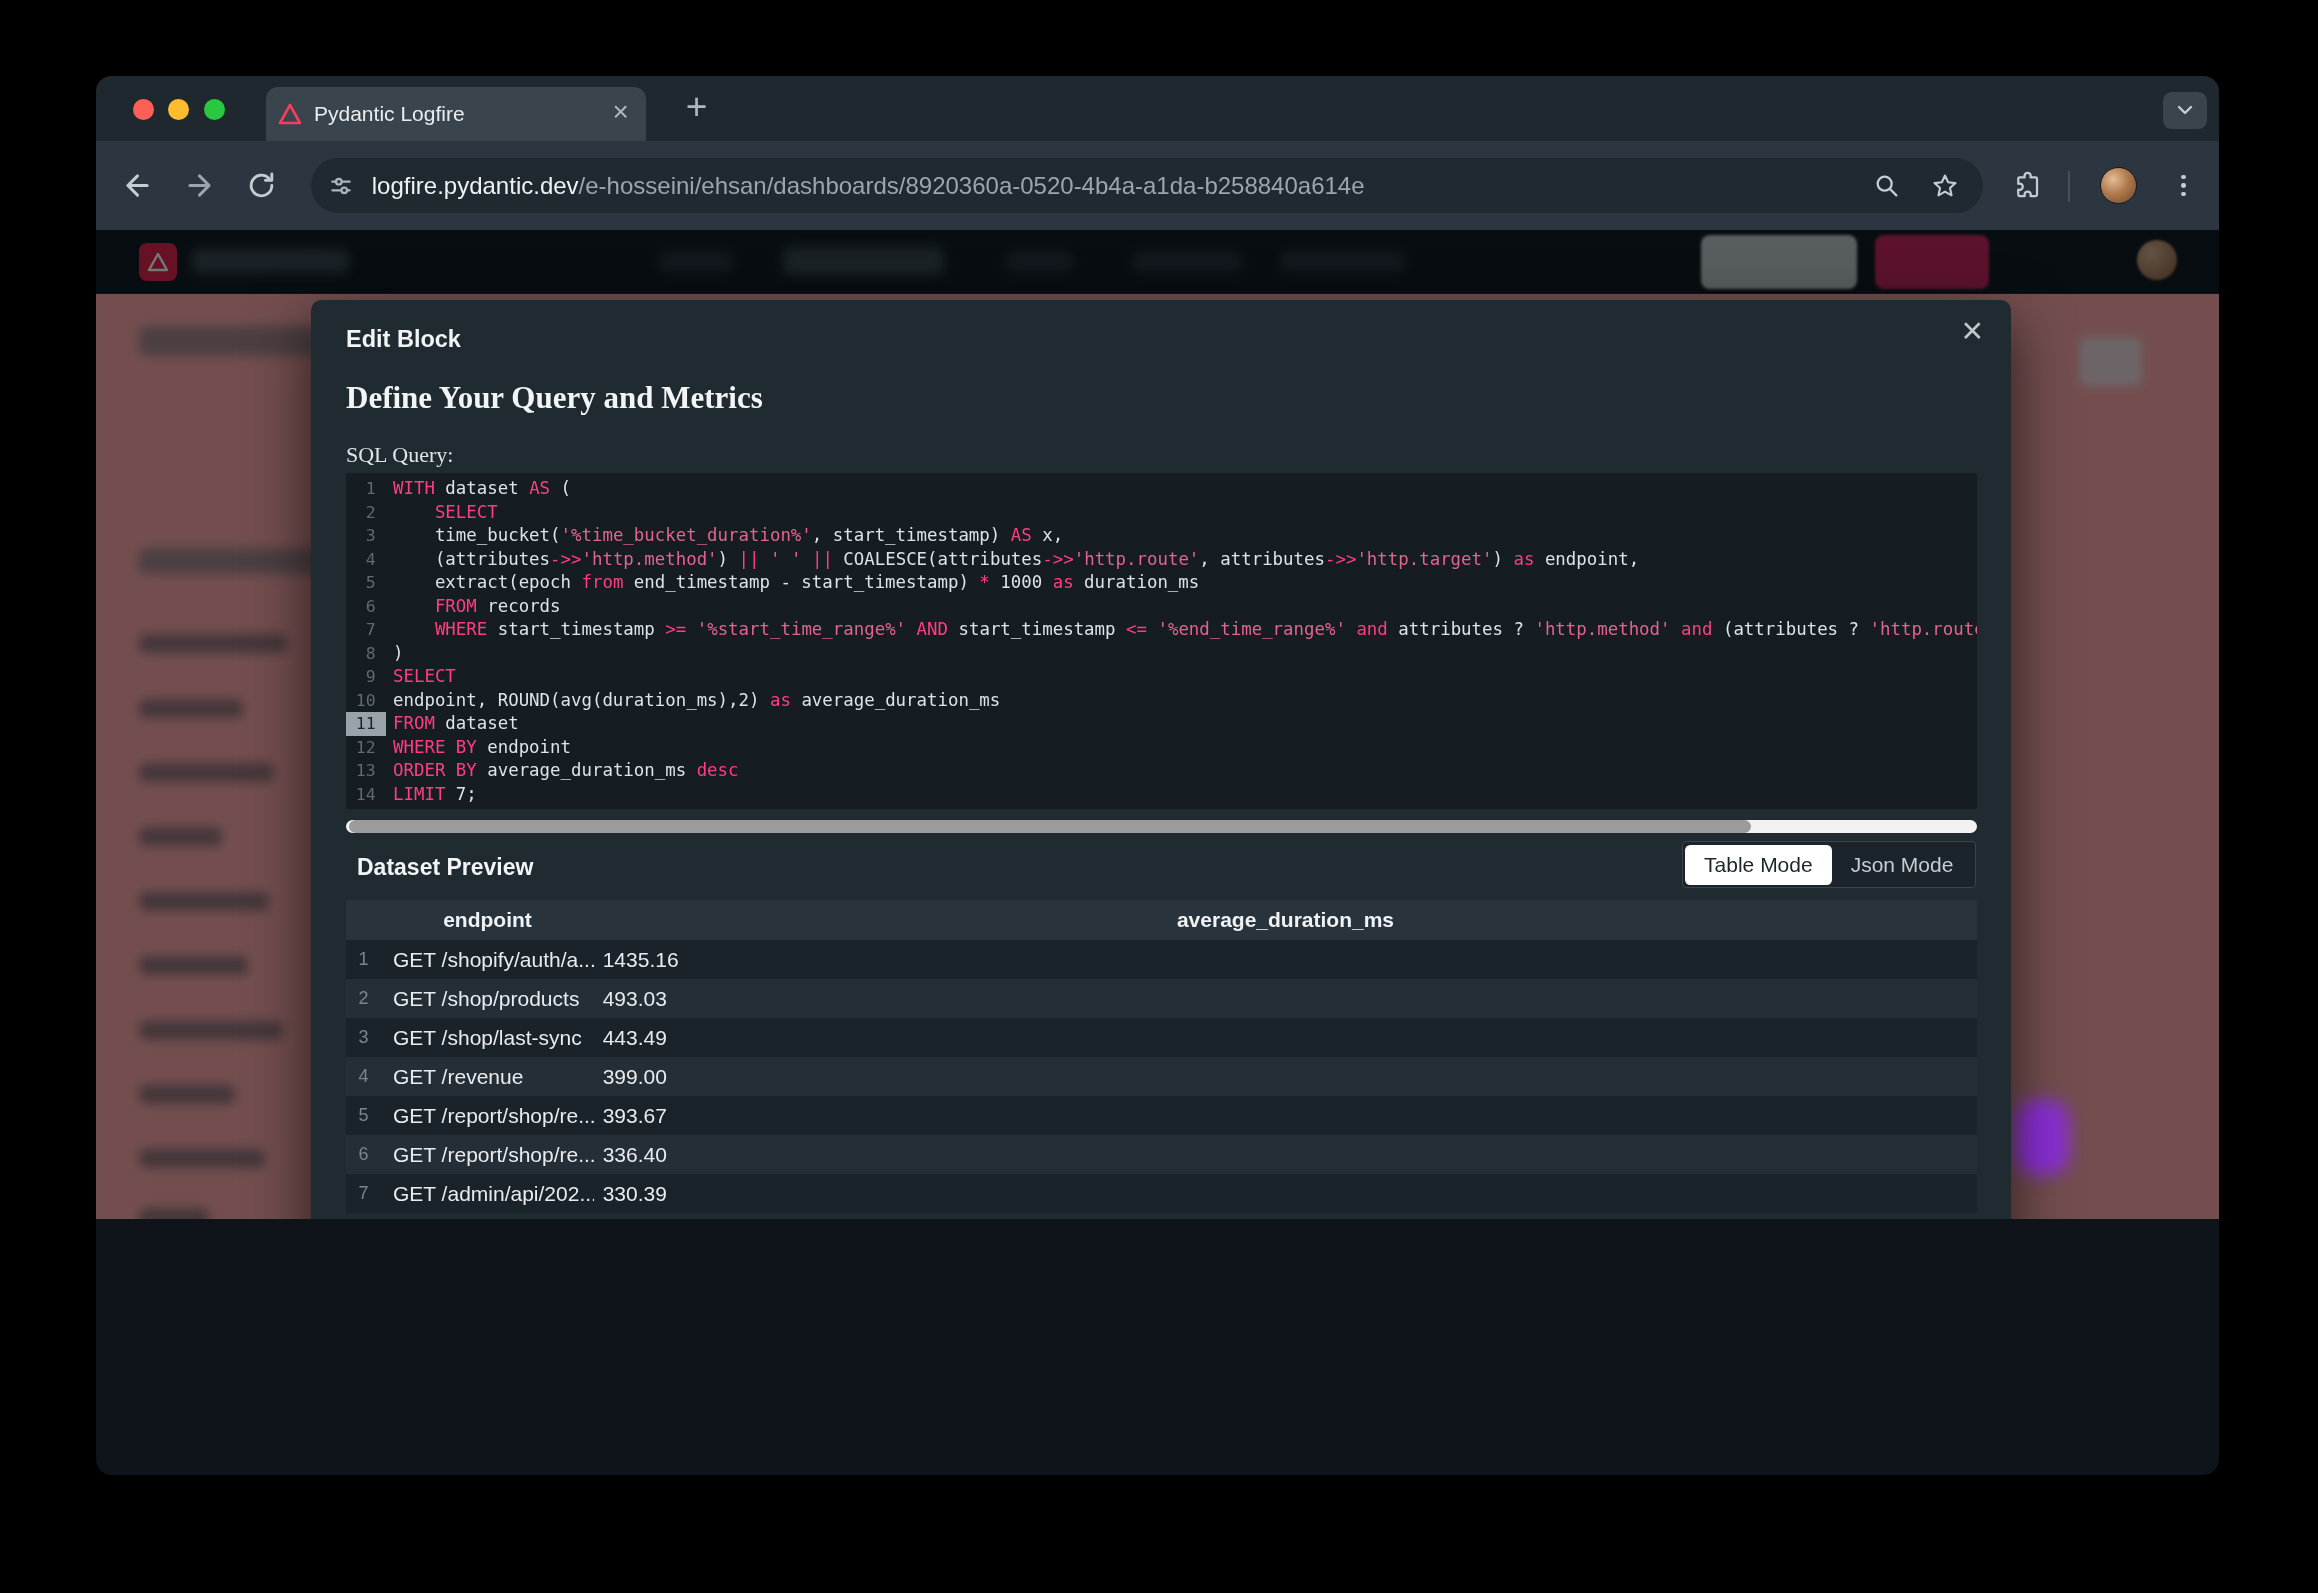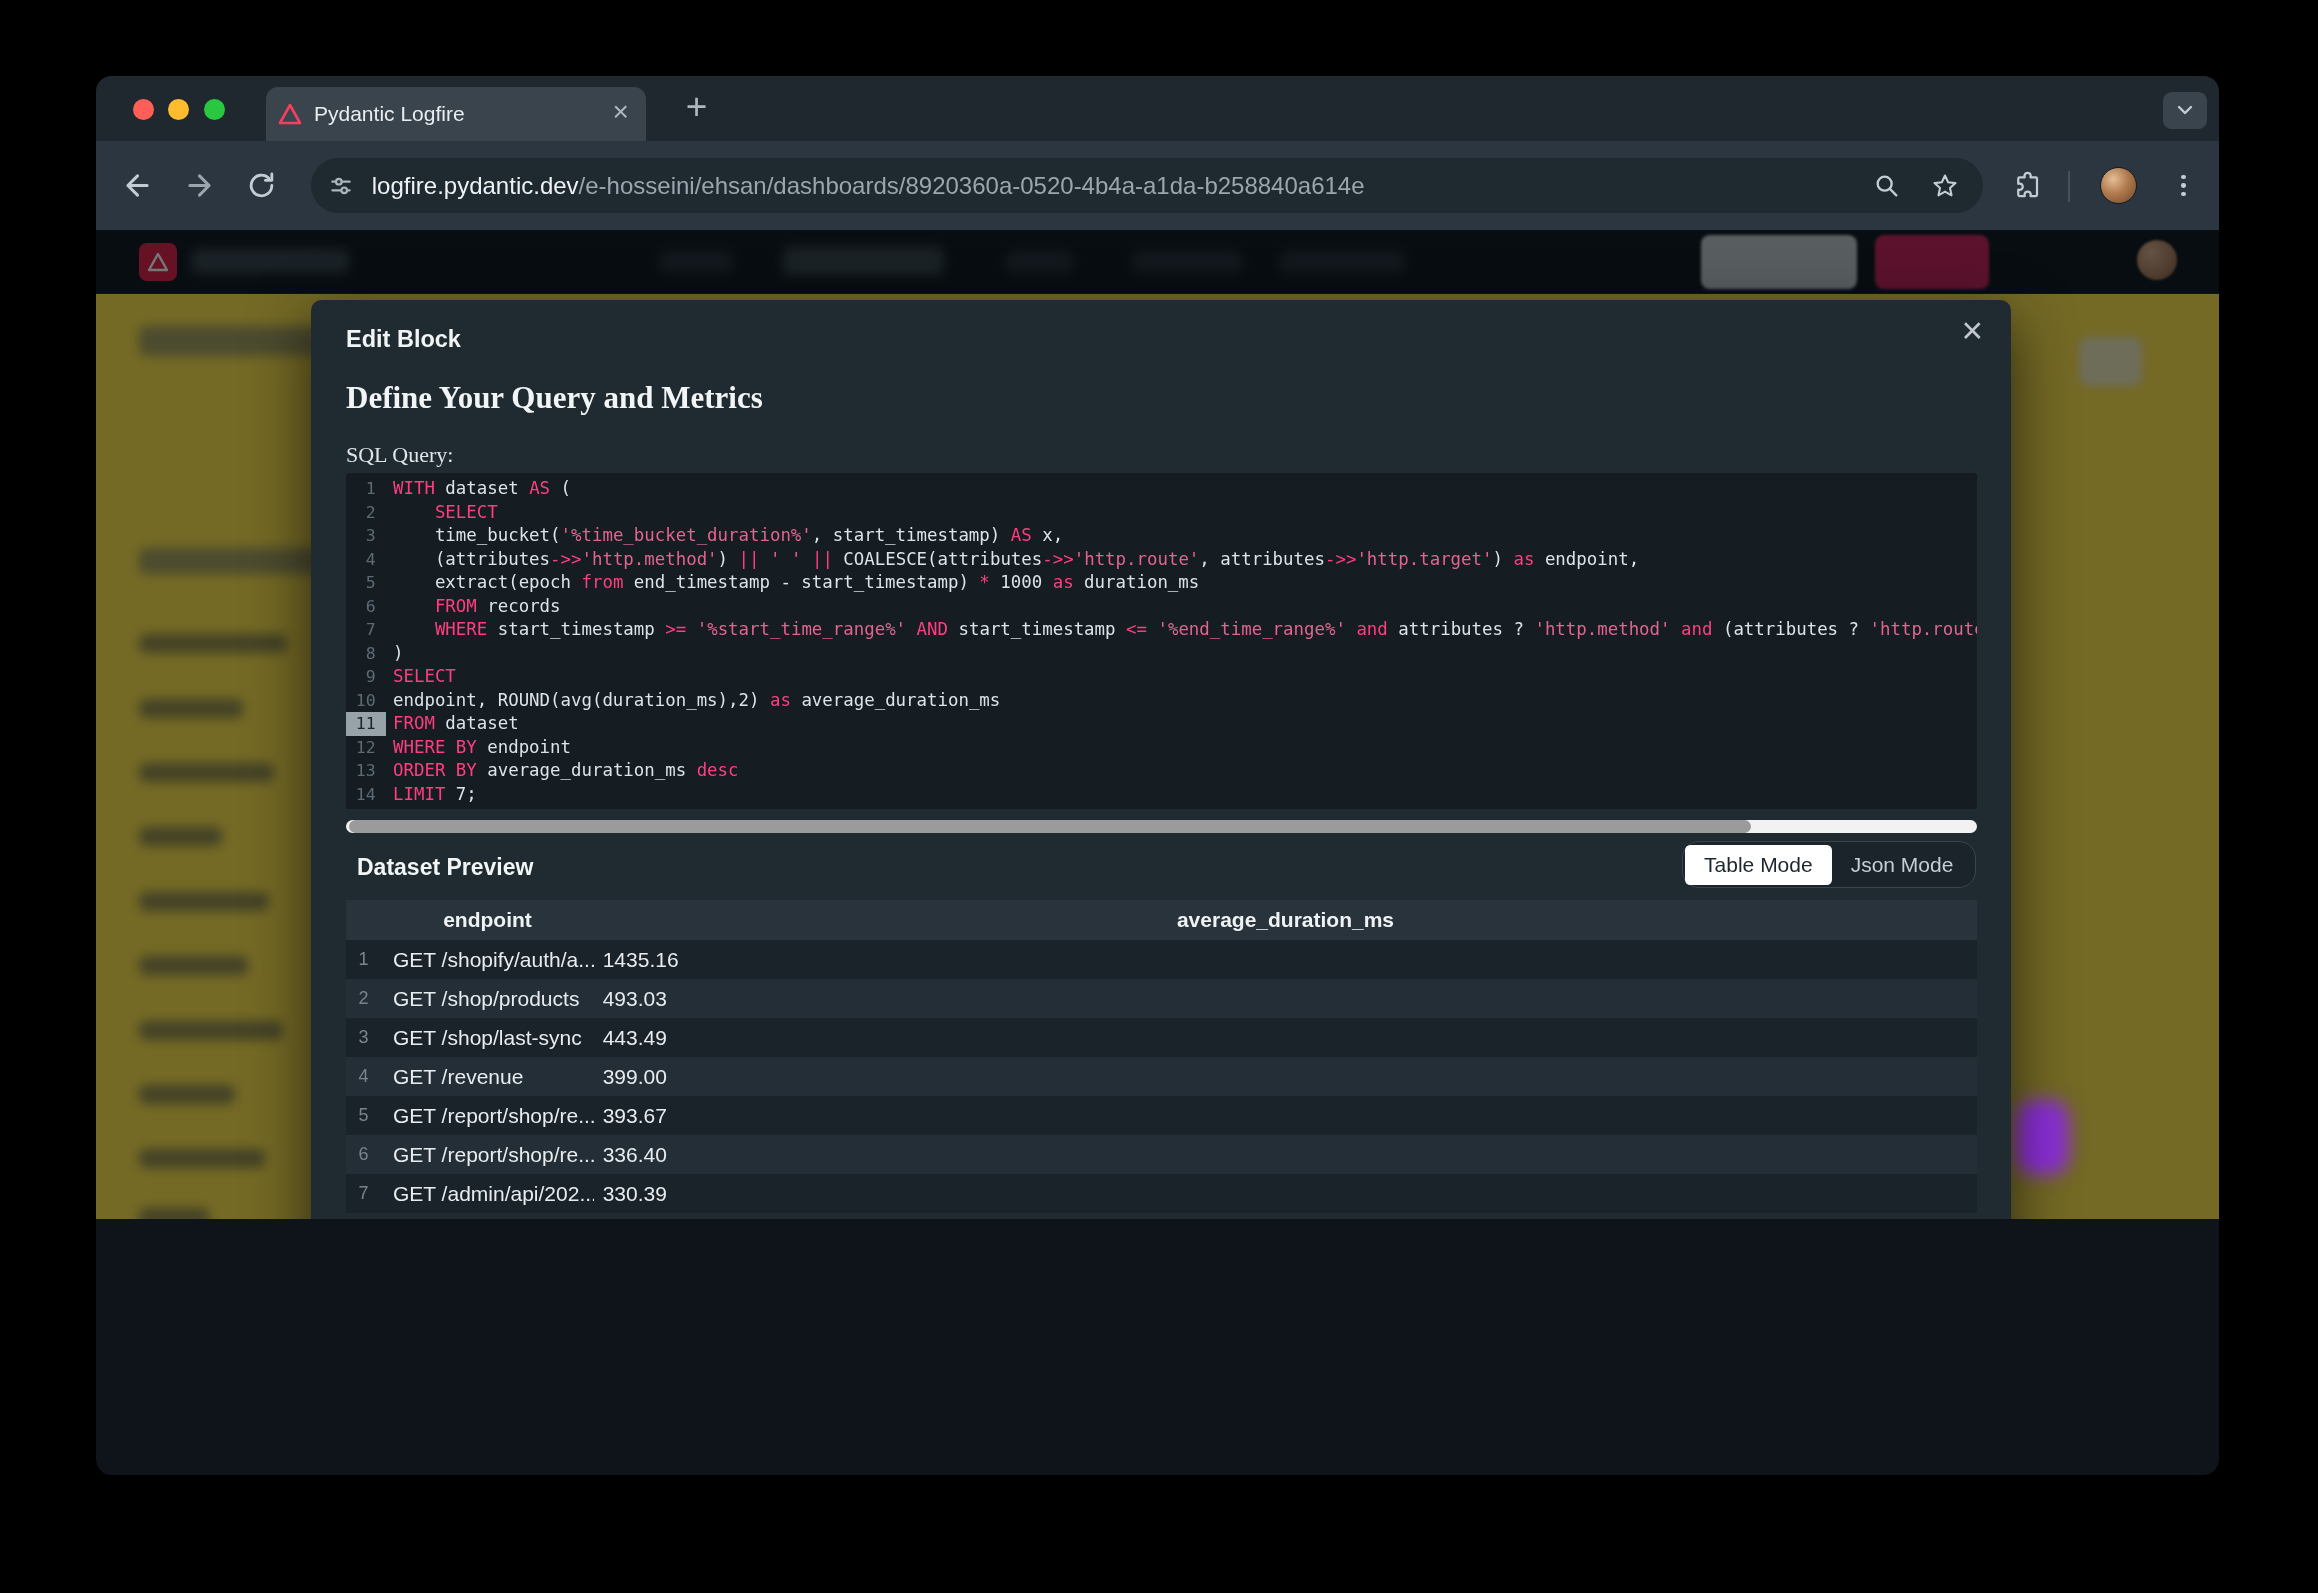--- a/index.html
+++ b/index.html
@@ -33,21 +33,21 @@
   .omni-right { position:absolute; right:24px; display:flex; gap:30px; align-items:center; }
   .btn-puzzle { left:1908px; }
   .tb-divider { position:absolute; left:1972px; top:30px; width:1.7px; height:31px; background:#46525a; }
   .avatar { position:absolute; left:2004px; top:26px; width:37px; height:37px; border-radius:50%;
             background:radial-gradient(circle at 35% 32%, #e4bd96 0%, #b07a4e 45%, #6f4527 100%); border:0.9px solid #141b20;}
   .btn-kebab{ left:2065px; }
   .kebab-dots { display:flex; flex-direction:column; gap:4.3px; }
   .kebab-dots i { width:4.3px; height:4.3px; border-radius:50%; background:#c3ccd2; }
 
   
-  .content { position:absolute; left:0; top:154px; width:100%; height:989px; background:#fde047; overflow:hidden; }
+  .content { position:absolute; left:0; top:154px; width:100%; height:989px; background:#fca5a5; overflow:hidden; }
   .app-header { position:absolute; left:0; top:0; width:100%; height:64px; background:#0e161b; border-bottom:0.9px solid #1a242b; }
   .app-logo { position:absolute; left:43px; top:13px; width:38px; height:38px; border-radius:7.8px; background:#e11d48;
               display:flex; align-items:center; justify-content:center; }
   .blob { position:absolute; background:#3a454d; border-radius:7px; filter:blur(5.2px); opacity:.55; }
   .blob.light { background:#5b6870; }
   .btn-blob-white { position:absolute; left:1605px; top:5.2px; width:156px; height:54px; background:#dfe5e9; border-radius:8.7px; filter:blur(1.7px); opacity:.85; }
   .btn-blob-red { position:absolute; left:1779px; top:5.2px; width:114px; height:54px; background:#dc2361; border-radius:8.7px; filter:blur(1.7px); opacity:.9; }
   .app-avatar { position:absolute; left:2041px; top:10.4px; width:40px; height:40px; border-radius:50%;
                 background:radial-gradient(circle at 35% 32%, #d9b08c, #8a5a3b); filter:blur(0.9px); }
   .blob-white-right { position:absolute; left:1983px; top:107px; width:63px; height:49px; background:#e8ecef; border-radius:8.7px; filter:blur(4.3px); opacity:.7; }
@@ -68,21 +68,21 @@
   .ln { width:40px; min-width:40px; text-align:right; padding-right:10.4px; color:#5d6b74; font-size:16.5px; }
   .ln-active { background:#97a2a9; color:#1d2328; }
   .lc { padding-left:7px; }
   .tk-k { color:#ff3e80; } .tk-s { color:#e2648f; } .tk-p { color:#dde3e7; } .tk-n { color:#dde3e7; }
 
   .hscroll { position:absolute; left:35px; top:520px; width:1631px; height:13px; background:#f2f2f2; border-radius:7px; }
   .hthumb { position:absolute; left:2.6px; top:0; width:86%; height:13px; background:#9b9b9b; border-radius:7px; }
 
   
   .preview-title { position:absolute; left:46px; top:554px; font-size:23px; font-weight:700; color:#f2f5f6; }
-  .mode-toggle { position:absolute; right:35px; top:541px; height:47px; border:0.9px solid #3a454d; border-radius:17px; display:flex; align-items:center; padding:2.6px; background:#1b242b; }
+  .mode-toggle { position:absolute; right:35px; top:541px; height:47px; border:0.9px solid #3a454d; border-radius:4px; display:flex; align-items:center; padding:2.6px; background:#1b242b; }
   .mode { font-family:"Liberation Sans", sans-serif; font-size:21px; height:40px; padding:0 19px; border:none; background:transparent; color:#c6cdd3; border-radius:5.2px; cursor:default; }
   .mode.active { background:#ffffff; color:#1c262c; font-weight:500; }
 
   .ptable { position:absolute; left:35px; top:600px; width:1631px; }
   .thead { display:flex; height:40px; align-items:center; background:#29333b; font-size:21px; font-weight:700; color:#f0f3f5; }
   .th-num { width:35px; }
   .th-endpoint { width:213px; text-align:center; }
   .th-value { flex:1; text-align:center; }
   .trow { display:flex; height:39px; align-items:center; font-size:21px; color:#e8ecee; }
   .trow.odd { background:#1a232a; } .trow.even { background:#242e36; }

